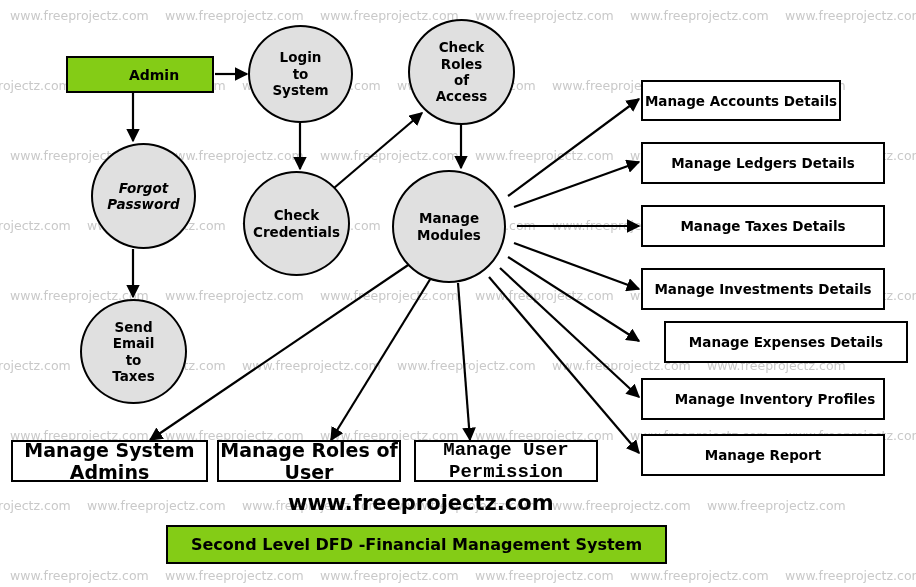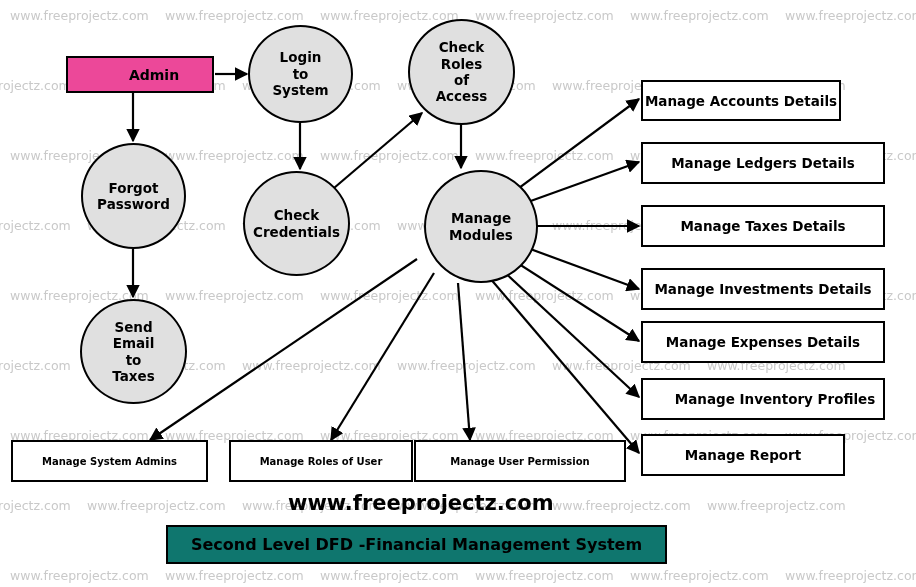--- a/index.html
+++ b/index.html
@@ -55,38 +55,37 @@
   }
   .proc {
     border: 2.2px solid #000000;
     border-radius: 50%;
     background: #e0e0e0;
     font-size: 13.5px;
     line-height: 1.22;
   }
   .ext {
     border: 2.2px solid #000000;
-    background: #ec4899;
+    background: #84cc16;
     font-size: 14px;
     padding-left: 28px;
   }
   .rbox {
     border: 2.2px solid #000000;
     background: #ffffff;
     font-size: 13.5px;
   }
   .bbox {
     border: 2.2px solid #000000;
     background: #ffffff;
-    font-size: 10px;
-    text-align: right;
+    font-size: 19px;
   }
   .titlebox {
     border: 2.2px solid #000000;
-    background: #0f766e;
+    background: #84cc16;
     font-size: 16px;
   }
   #brand {
     position: absolute;
     z-index: 25;
     font-family: "DejaVu Sans", sans-serif;
     font-weight: bold;
     font-size: 21px;
     color: #000000;
     white-space: nowrap;
@@ -203,35 +202,35 @@
 
   <div class="node proc" style="left:408px; top:19px; width:107px; height:106px;">
     <span>
       <span class="nl">Check</span>
       <span class="nl">Roles</span>
       <span class="nl">of</span>
       <span class="nl">Access</span>
     </span>
   </div>
 
-  <div class="node proc" style="left:81px; top:143px; width:105px; height:106px;">
+  <div class="node proc" style="left:91px; top:143px; width:105px; height:106px;font-style:italic;">
     <span>
       <span class="nl">Forgot</span>
       <span class="nl">Password</span>
     </span>
   </div>
 
   <div class="node proc" style="left:243px; top:171px; width:107px; height:105px;">
     <span>
       <span class="nl">Check</span>
       <span class="nl">Credentials</span>
     </span>
   </div>
 
-  <div class="node proc" style="left:424px; top:170px; width:114px; height:113px;text-align:center;">
+  <div class="node proc" style="left:392px; top:170px; width:114px; height:113px;text-align:center;">
     <span>
       <span class="nl">Manage</span>
       <span class="nl">Modules</span>
     </span>
   </div>
 
   <div class="node proc" style="left:80px; top:299px; width:107px; height:105px;">
     <span>
       <span class="nl">Send</span>
       <span class="nl">Email</span>
@@ -245,37 +244,37 @@
   </div>
   <div class="node rbox" style="left:641px; top:205px; width:244px; height:42px;">
     <span>Manage Taxes Details</span>
   </div>
   <div class="node rbox" style="left:641px; top:142px; width:244px; height:42px;">
     <span>Manage Ledgers Details</span>
   </div>
   <div class="node rbox" style="left:641px; top:268px; width:244px; height:42px;">
     <span>Manage Investments Details</span>
   </div>
-  <div class="node rbox" style="left:641px; top:321px; width:244px; height:42px;justify-content:center;">
+  <div class="node rbox" style="left:664px; top:321px; width:244px; height:42px;justify-content:center;">
     <span>Manage Expenses Details</span>
   </div>
   <div class="node rbox" style="left:641px; top:378px; width:244px; height:42px;padding-left:24px;">
     <span>Manage Inventory Profiles</span>
   </div>
-  <div class="node rbox" style="left:641px; top:434px; width:204px; height:42px;">
+  <div class="node rbox" style="left:641px; top:434px; width:244px; height:42px;">
     <span>Manage  Report</span>
   </div>
 
   <div class="node bbox" style="left:11px; top:440px; width:197px; height:42px;">
     <span>Manage System Admins</span>
   </div>
-  <div class="node bbox" style="left:217px; top:440px; width:184px; height:42px;margin-left:12px;">
+  <div class="node bbox" style="left:217px; top:440px; width:184px; height:42px;">
     <span>Manage Roles of User</span>
   </div>
-  <div class="node bbox" style="left:414px; top:440px; width:212px; height:42px;">
+  <div class="node bbox" style="left:414px; top:440px; width:184px; height:42px;font-family:Liberation Mono, monospace;">
     <span>Manage User Permission</span>
   </div>
 
   <div id="brand" style="left:288px; top:491px;">www.freeprojectz.com</div>
 
   <div class="node titlebox" style="left:166px; top:525px; width:501px; height:39px;">
     <span>Second Level DFD -Financial Management System</span>
   </div>
 
 </div>

